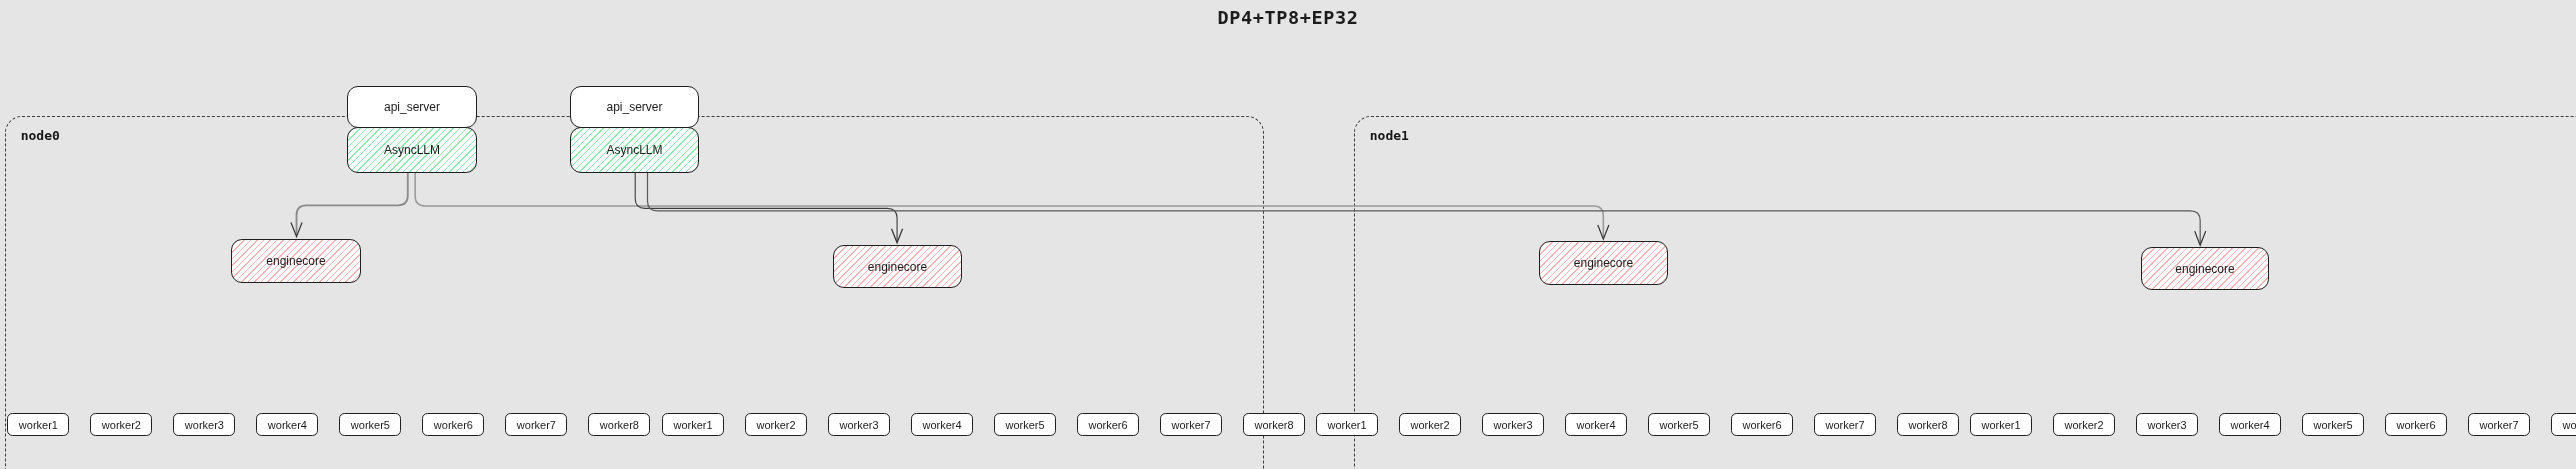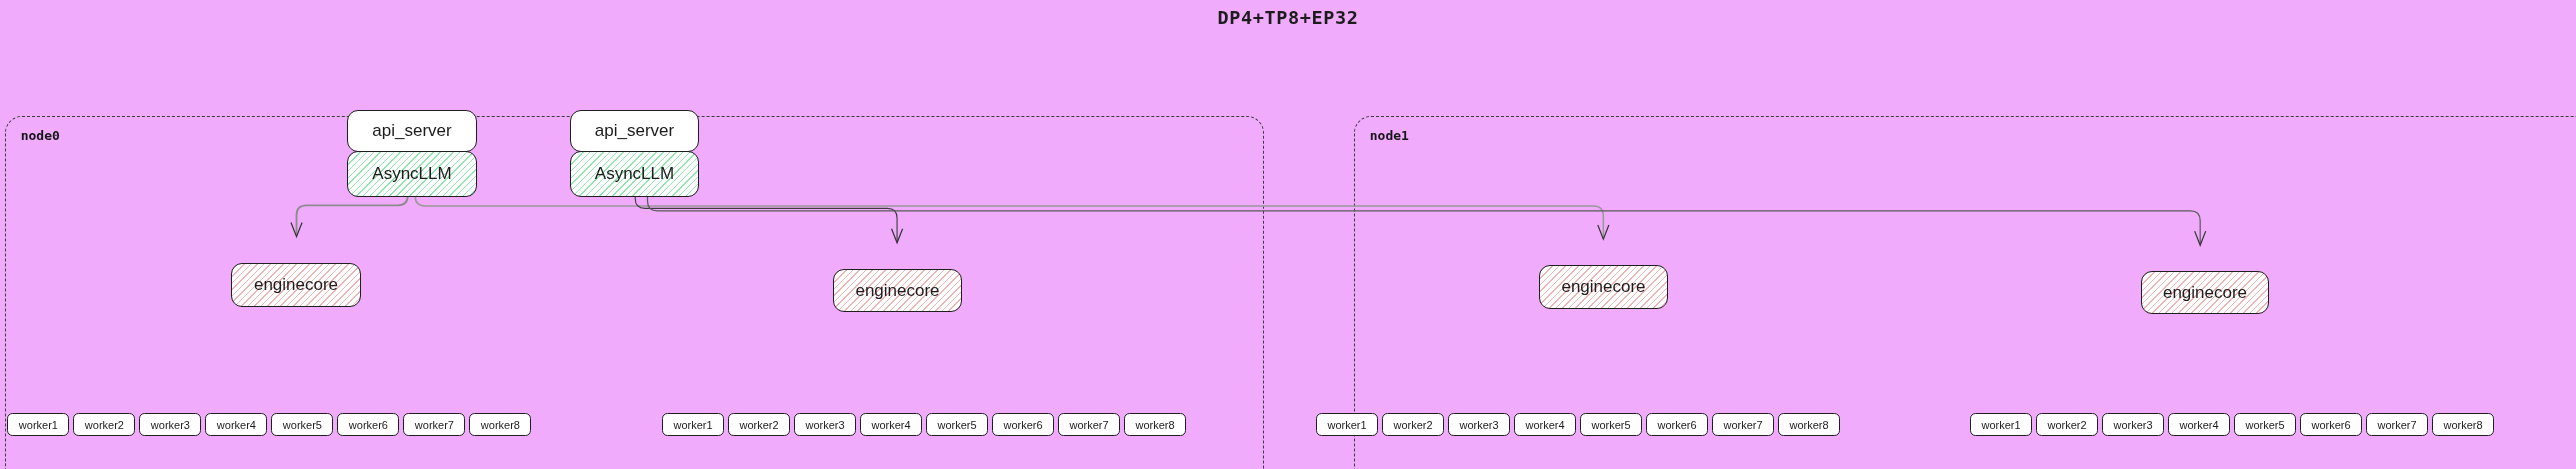--- a/index.html
+++ b/index.html
@@ -1,35 +1,35 @@
 <!DOCTYPE html>
 <html style="--green: #8fe7ae; --red: #f2b4b2;font-size:9.8px"><head>
 <meta charset="utf-8">
 <style>
   html,body{margin:0;padding:0;background:#ffffff;}
   body{width:2576px;height:469px;overflow:hidden;font-family:"Liberation Sans",sans-serif;}
-  .canvas{position:relative;width:2576px;height:469px;background:#f0abfc;}
+  .canvas{position:relative;width:2576px;height:469px;background:#e5e5e5;}
 
   .title{position:absolute;left:0;right:0;top:7.4px;text-align:center;
          font-family:"DejaVu Sans Mono",monospace;font-size:18.5px;font-weight:700;
          color:#1c1c1c;letter-spacing:0.6px;}
 
   .node-box{position:absolute;border:1.5px dashed #3c3c3c;border-radius:17px;background:transparent;margin-top:45px;}
   .node-label{position:absolute;left:14.8px;top:11px;
               font-family:"DejaVu Sans Mono",monospace;font-size:13px;font-weight:700;color:#161616;}
 
   .edges{position:absolute;left:0;top:0;z-index:2;}
 
   .box{position:absolute;box-sizing:border-box;border:1.5px solid #1f1f1f;border-radius:11px;
        background:#fff;display:flex;align-items:center;justify-content:center;
-       font-size:17px;color:#1c1c1c;z-index:3;margin-top:24px;}
+       font-size:12px;color:#1c1c1c;z-index:3;}
   .hatch-green{background:repeating-linear-gradient(135deg,#ffffff 0px,#ffffff 3.7px,var(--green) 3.7px,var(--green) 4.7px);}
   .hatch-red{background:repeating-linear-gradient(135deg,#ffffff 0px,#ffffff 3.7px,var(--red) 3.7px,var(--red) 4.6px);}
 
-  .wgroup{position:absolute;display:flex;gap:4px;z-index:3;}
+  .wgroup{position:absolute;display:flex;gap:21px;z-index:3;}
   .worker{box-sizing:border-box;width:62px;height:23px;border:1.2px solid #1f1f1f;border-radius:5.5px;
           background:#fff;display:flex;align-items:center;justify-content:center;
           font-size:11px;color:#1c1c1c;}
 </style>
 </head>
 <body>
 
 <div class="canvas">
 
   <div class="title">DP4+TP8+EP32</div>

